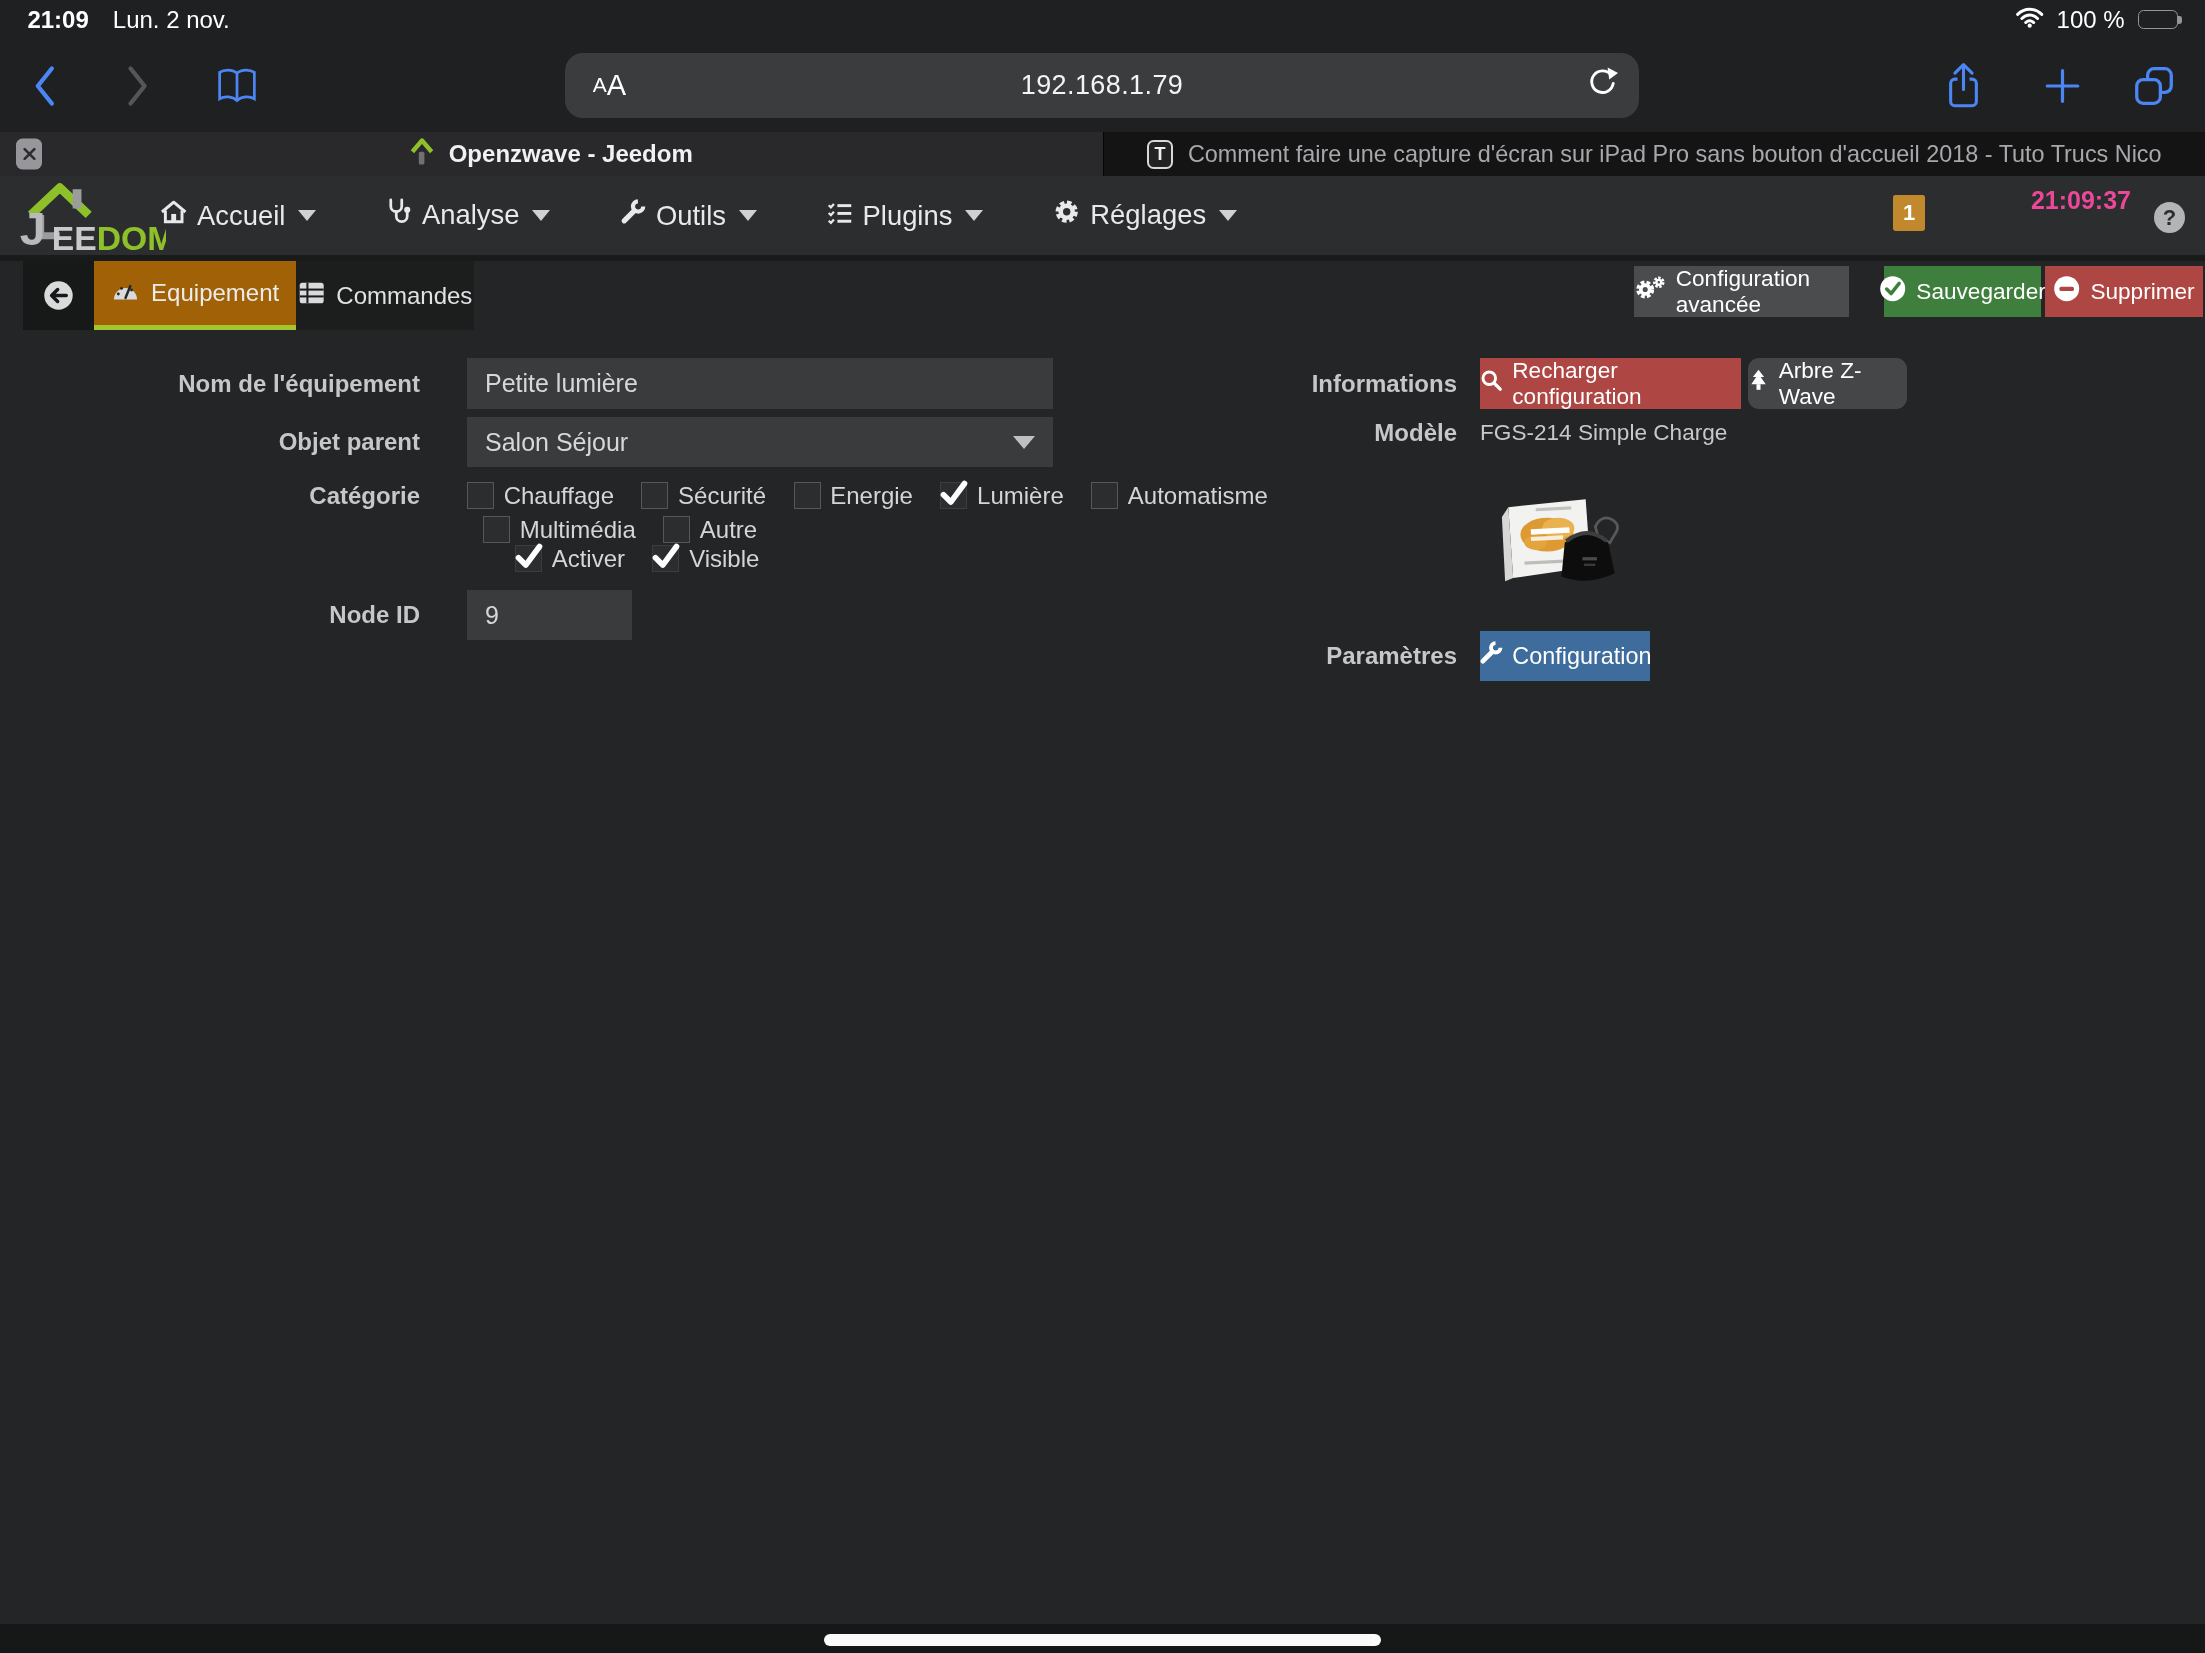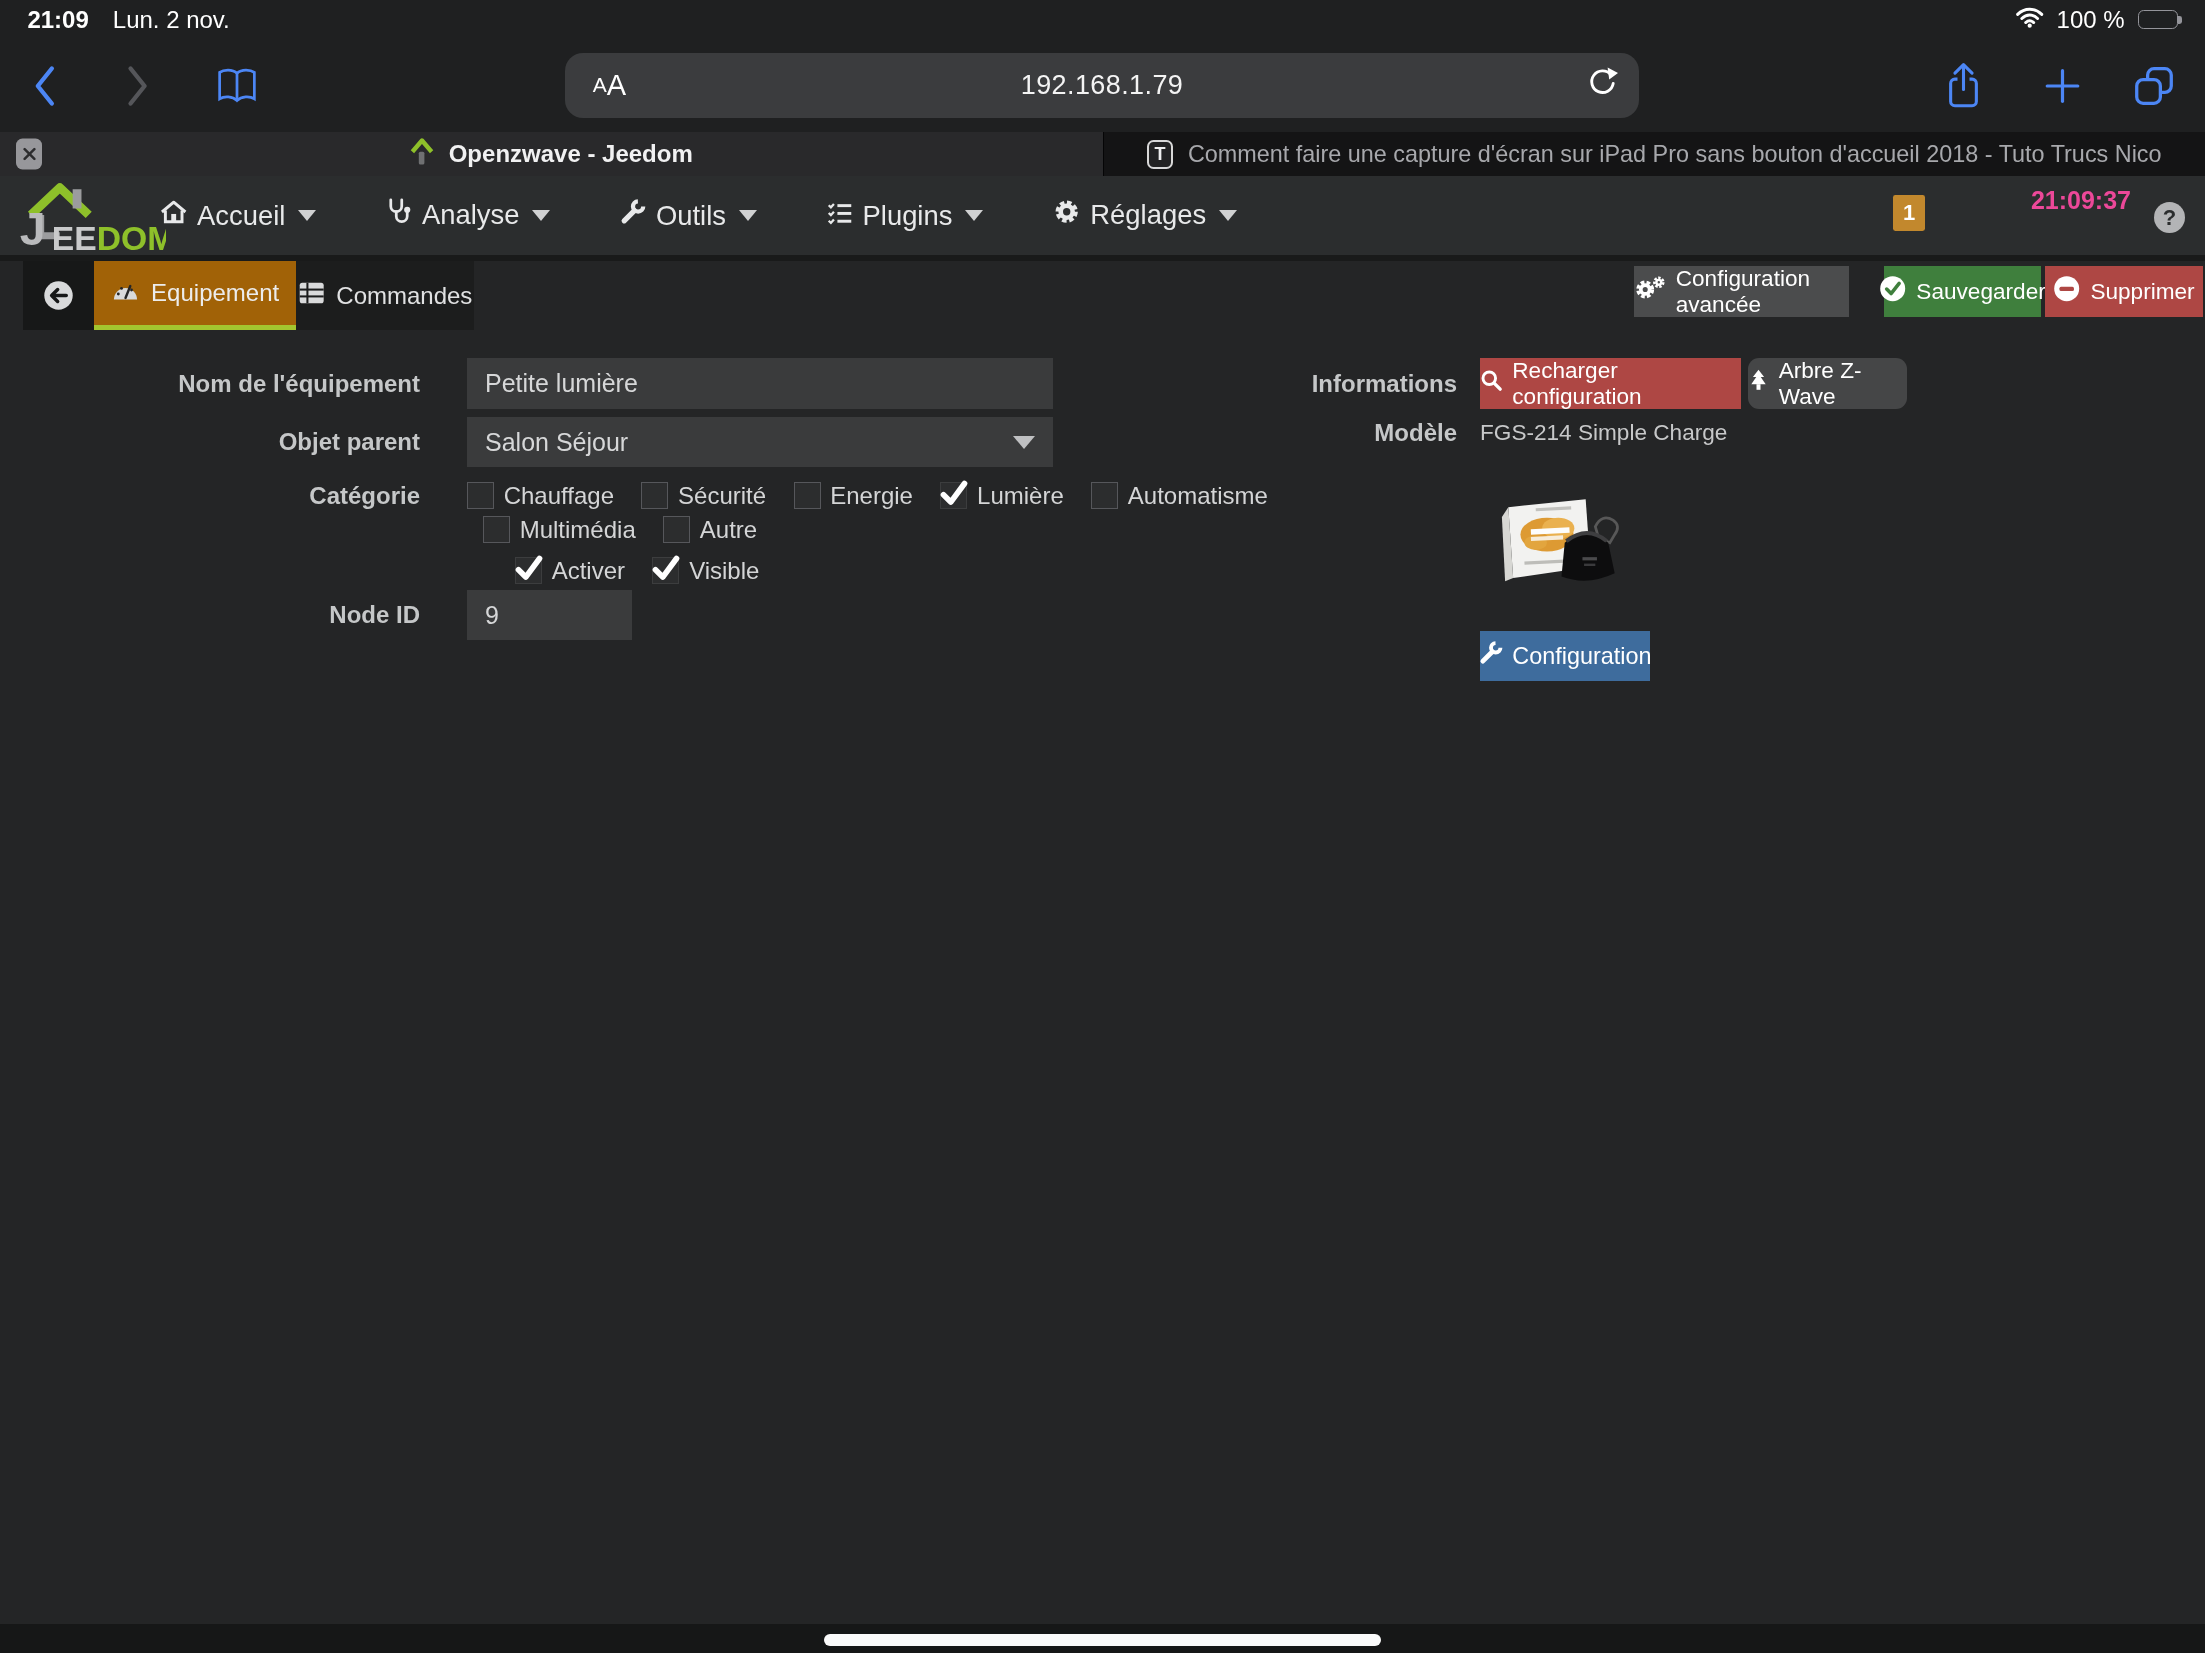--- a/index.html
+++ b/index.html
@@ -375,21 +375,21 @@
     <span class="cb-item">
       <span class="cb"></span>
       <span>Multimédia</span>
     </span>
     <span class="cb-item">
       <span class="cb"></span>
       <span>Autre</span>
     </span>
   </div>
 
-  <div class="cbrow" style="left:467px; top:555px; height:31px;padding-left:48px;">
+  <div class="cbrow" style="left:467px; top:543px; height:31px;padding-left:48px;">
     <span class="cb-item">
       <span class="cb checked">
           <svg width="34" height="34" viewBox="0 0 42 42">
             <polyline points="8,22 17,31 34,8" fill="none" stroke="#fff" stroke-width="7" stroke-linecap="round" stroke-linejoin="round"></polyline>
           </svg>
         </span>
       <span>Activer</span>
     </span>
     <span class="cb-item">
       <span class="cb checked">
@@ -440,20 +440,21 @@
       <rect x="52" y="56" width="40" height="5" fill="#f7ecd9" transform="rotate(-3 72 58)"></rect>
       <rect x="44" y="86" width="56" height="4" fill="#bdbdb9" transform="rotate(-3 72 88)"></rect>
       <path d="M132 44 q8 -16 22 -8 q10 7 2 18 l-6 10 l-14 -6 Z" fill="none" stroke="#585858" stroke-width="3.4"></path>
       <path d="M94 64 q26 -24 54 0 l8 38 q-34 16 -66 4 Z" fill="#0d0d0e"></path>
       <path d="M96 62 q26 -20 50 0" fill="none" stroke="#3e3e40" stroke-width="5"></path>
       <rect x="116" y="82" width="18" height="4" fill="#4a4a4c"></rect>
       <rect x="118" y="90" width="14" height="3" fill="#3a3a3c"></rect>
     </svg>
   </div>
 
+  <div class="plabel" style="top:631px; height:50px;">Paramètres</div>
   <div class="pbtn btn-config">
     <span>
       <svg width="24" height="24" viewBox="0 0 28 28">
           <circle cx="19.5" cy="8" r="5.5" fill="none" stroke="#fff" stroke-width="4.6" stroke-dasharray="25 10"></circle>
           <line x1="15.5" y1="12.5" x2="4.5" y2="23.5" stroke="#fff" stroke-width="5.6" stroke-linecap="round"></line>
         </svg>
     </span>
     <span>Configuration</span>
   </div>
 

